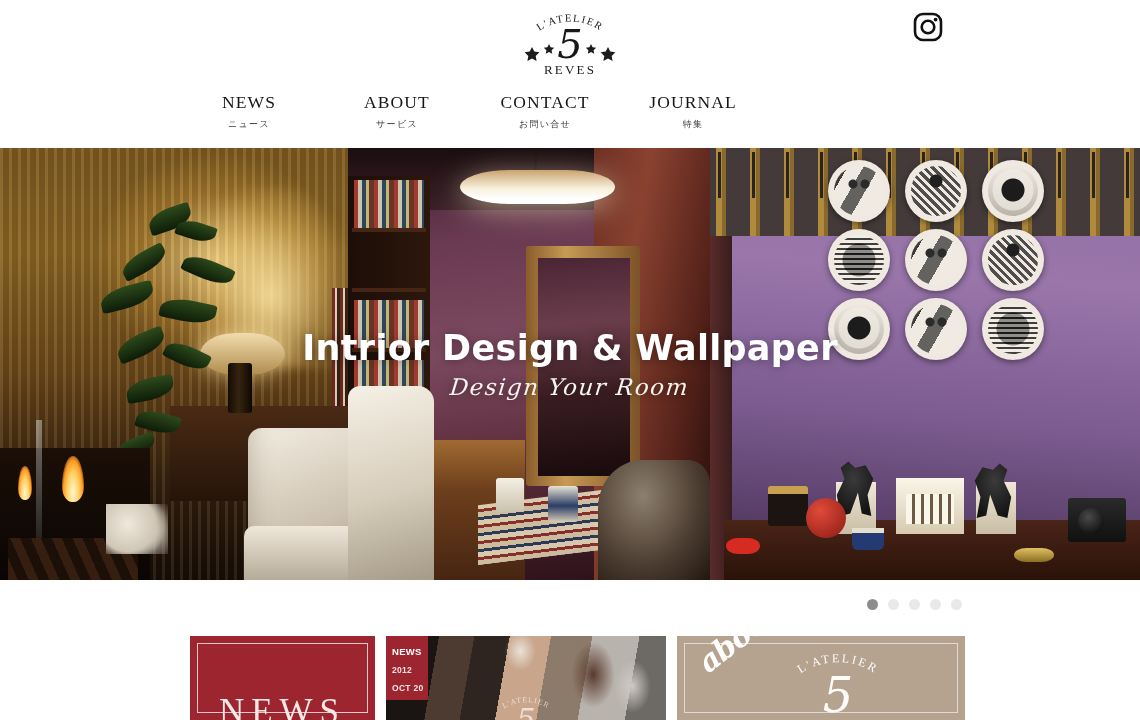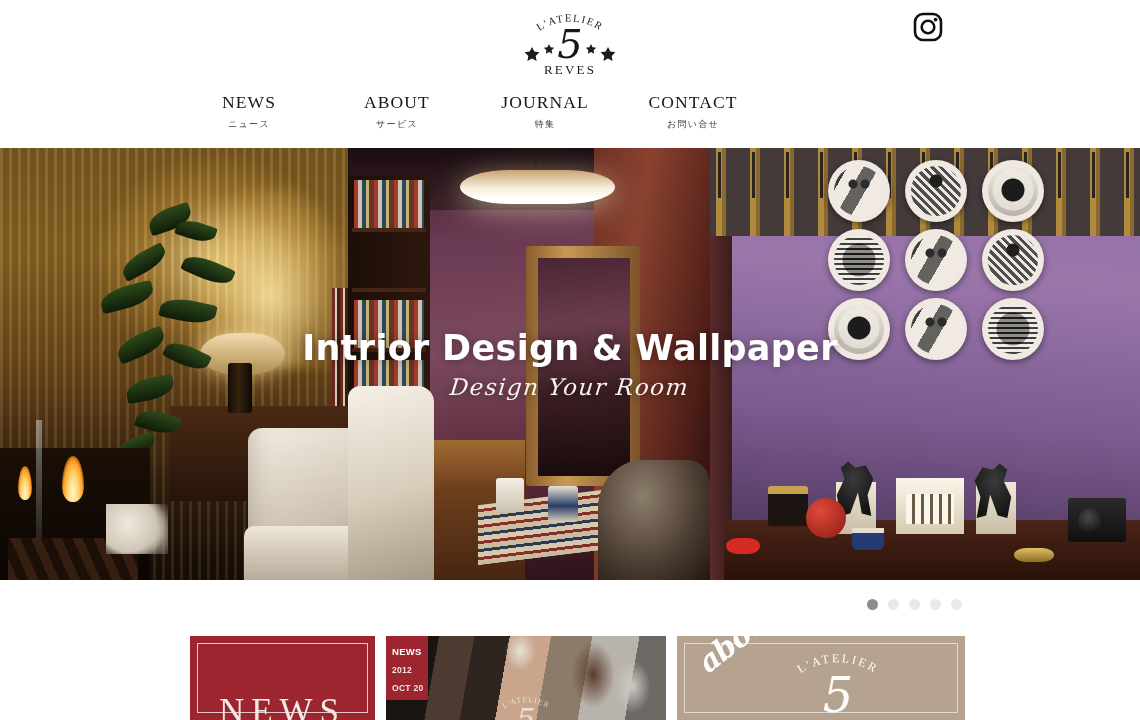--- a/index.html
+++ b/index.html
@@ -533,26 +533,26 @@
   <nav class="nav">
     <a class="nav-item" href="#">
       <span class="nav-en">NEWS</span>
       <span class="nav-jp">ニュース</span>
     </a>
     <a class="nav-item" href="#">
       <span class="nav-en">ABOUT</span>
       <span class="nav-jp">サービス</span>
     </a>
     <a class="nav-item" href="#">
+      <span class="nav-en">CONTACT</span>
+      <span class="nav-jp">お問い合せ</span>
+    </a>
+    <a class="nav-item" href="#">
       <span class="nav-en">JOURNAL</span>
       <span class="nav-jp">特集</span>
-    </a>
-    <a class="nav-item" href="#">
-      <span class="nav-en">CONTACT</span>
-      <span class="nav-jp">お問い合せ</span>
     </a>
   </nav>
 </div>
 
 <div class="hero">
   <div class="hero-slide">
 
     <div class="panel-left">
       <div class="wall-stripes"></div>
       <div class="lamp-glow"></div>

